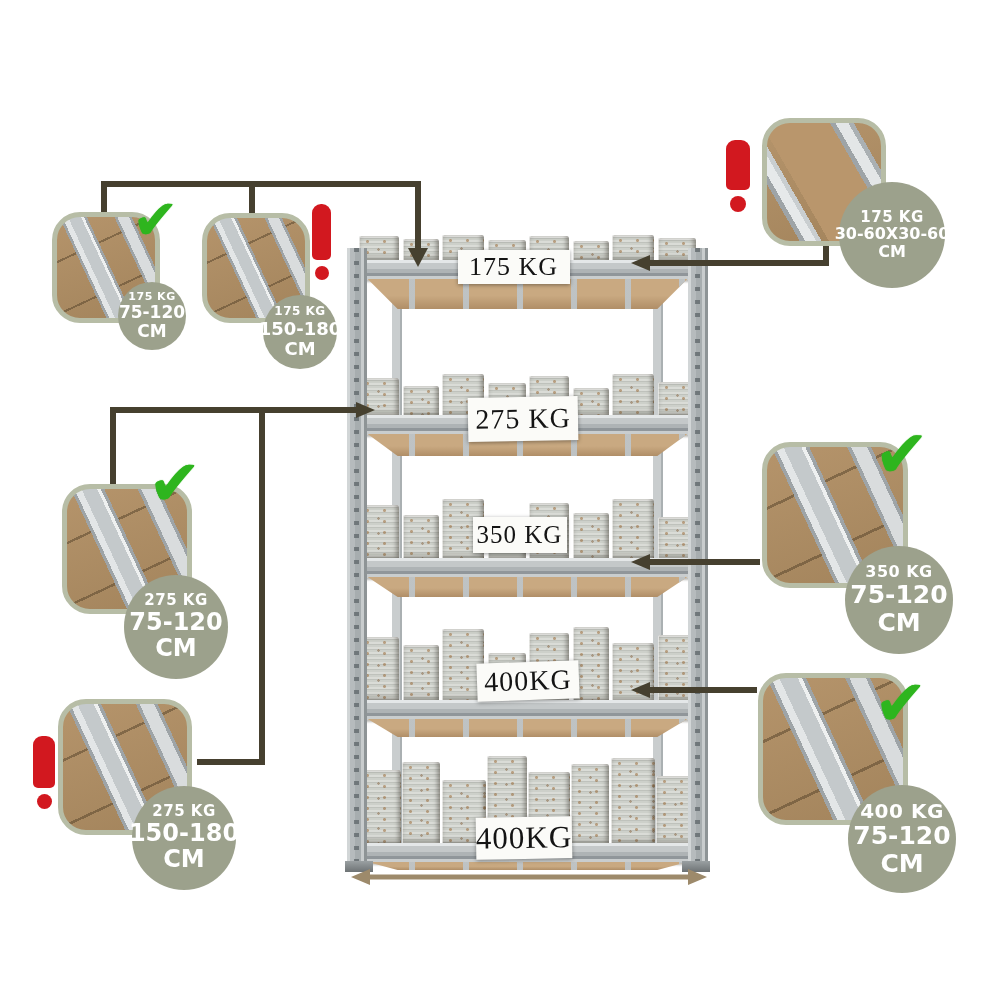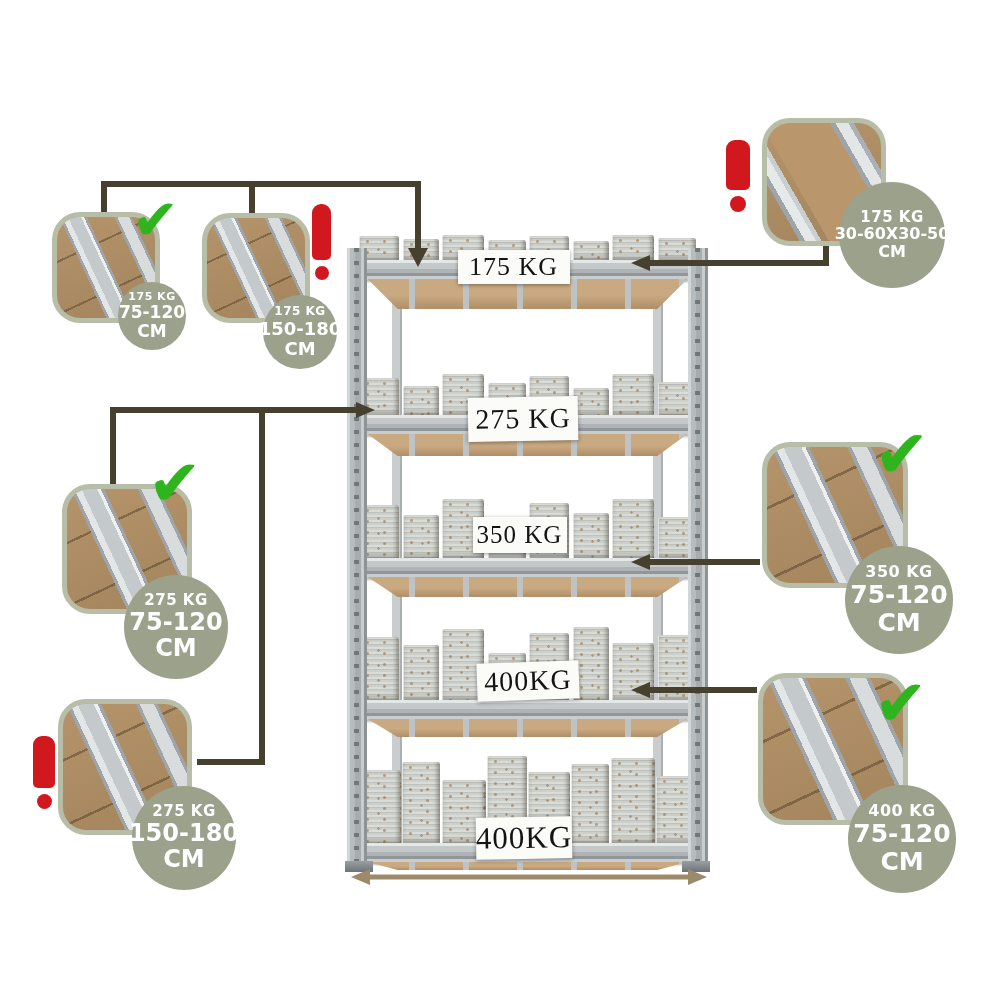--- a/index.html
+++ b/index.html
@@ -107,21 +107,21 @@
   #co5 .excl{left:-25px;top:37px;}
   #co5 .bar{width:22px;height:52px;} #co5 .dot{width:15px;height:15px;}
   
   #co6{left:762px;top:442px;width:146px;height:146px;}
   #co6 .badge{left:83px;top:104px;width:108px;height:108px;}
   #co6 .bw{font-size:16px;} #co6 .bs,#co6 .bu{font-size:25px;}
   #co6 .check{left:112px;top:-20px;font-size:66px;}
   
   #co7{left:758px;top:673px;width:150px;height:152px;}
   #co7 .badge{left:90px;top:112px;width:108px;height:108px;}
-  #co7 .bw{font-size:16px;} #co7 .bs,#co7 .bu{font-size:25px;}
+  #co7 .bw{font-size:20px;} #co7 .bs,#co7 .bu{font-size:25px;}
   #co7 .check{left:116px;top:-2px;font-size:64px;}
 </style>
 </head>
 <body>
 
 <div class="stage">
 
   <svg class="connectors" width="1000" height="1000" viewBox="0 0 1000 1000">
     <g>
       <path class="ln" d="M104 218 L104 184 L418 184 L418 250"></path>
@@ -276,21 +276,21 @@
   </div>
 
   <div class="callout" id="co3">
     <div class="thumb thumb-wide"></div>
     <div class="excl">
         <i class="bar"></i>
         <i class="dot"></i>
       </div>
     <div class="badge">
       <span class="bw">175 KG</span>
-      <span class="bs">30-60X30-50</span>
+      <span class="bs">30-60X30-60</span>
       <span class="bu">CM</span>
     </div>
   </div>
 
   <div class="callout" id="co4">
     <div class="thumb"></div>
     <div class="check">✔</div>
     <div class="badge">
       <span class="bw">275 KG</span>
       <span class="bs">75-120</span>

